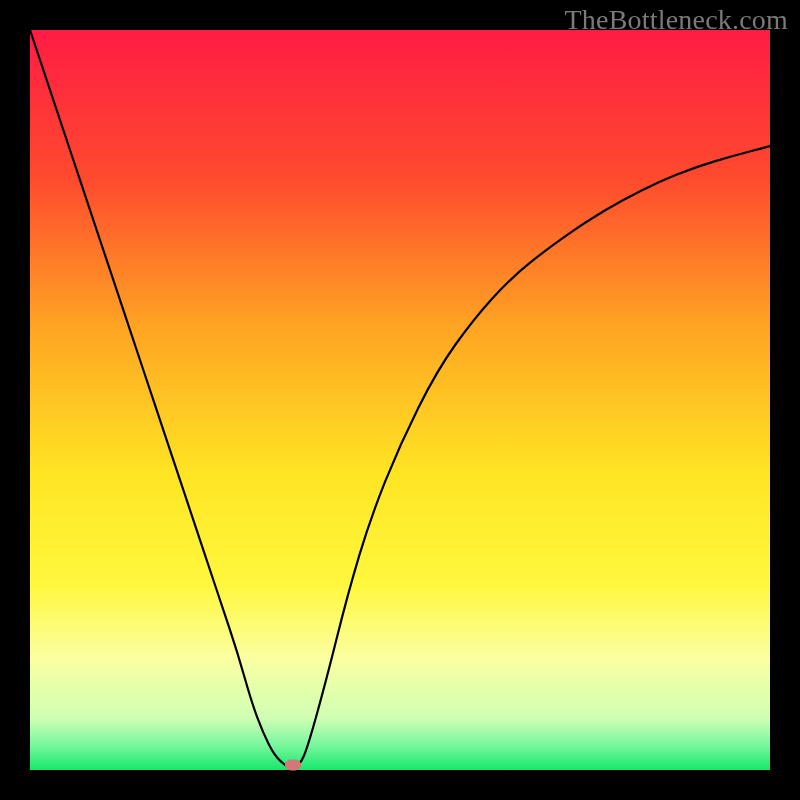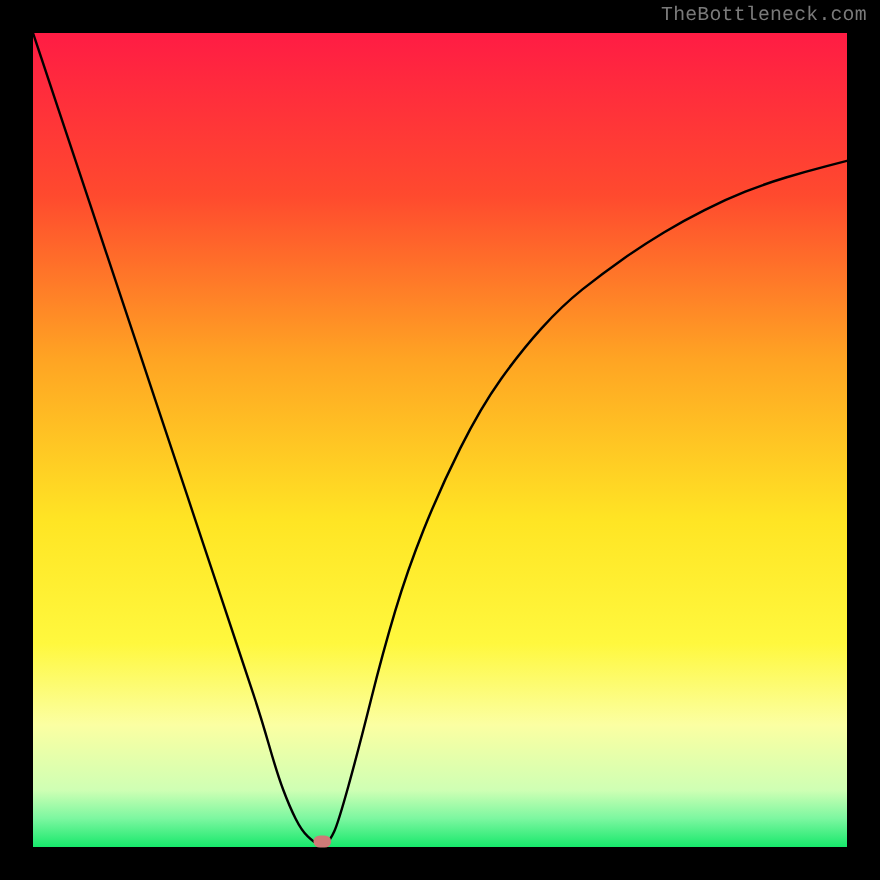--- a/index.html
+++ b/index.html
@@ -24,24 +24,24 @@
     left: 0;
     top: 0;
     width: 740px;
     height: 740px;
   }
   .watermark {
     position: absolute;
     top: 4px;
     right: 12px;
     color: #7a7a7a;
-    font-size: 18px;
+    font-size: 28px;
     font-weight: 500;
     letter-spacing: 0.2px;
-    font-family: Liberation Mono, monospace;
+    font-family: Liberation Serif, serif;
   }
   .min-marker {
     position: absolute;
     width: 16px;
     height: 11px;
     border-radius: 6px / 5px;
     background: #cf7a77;
     transform: translate(-50%, -50%);
   }
 </style>

